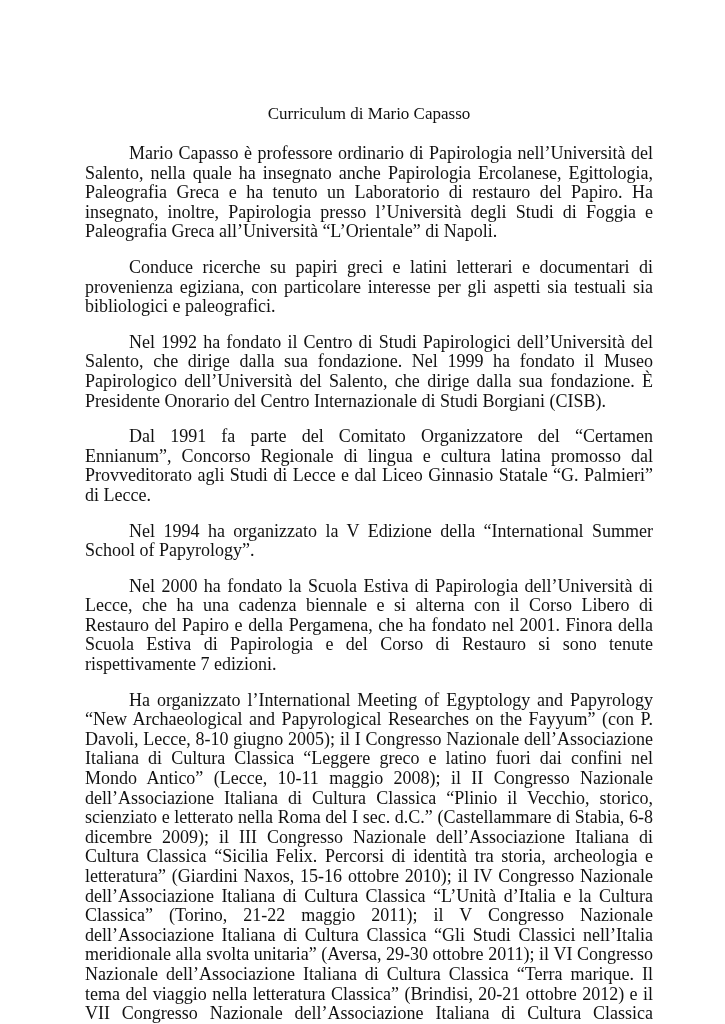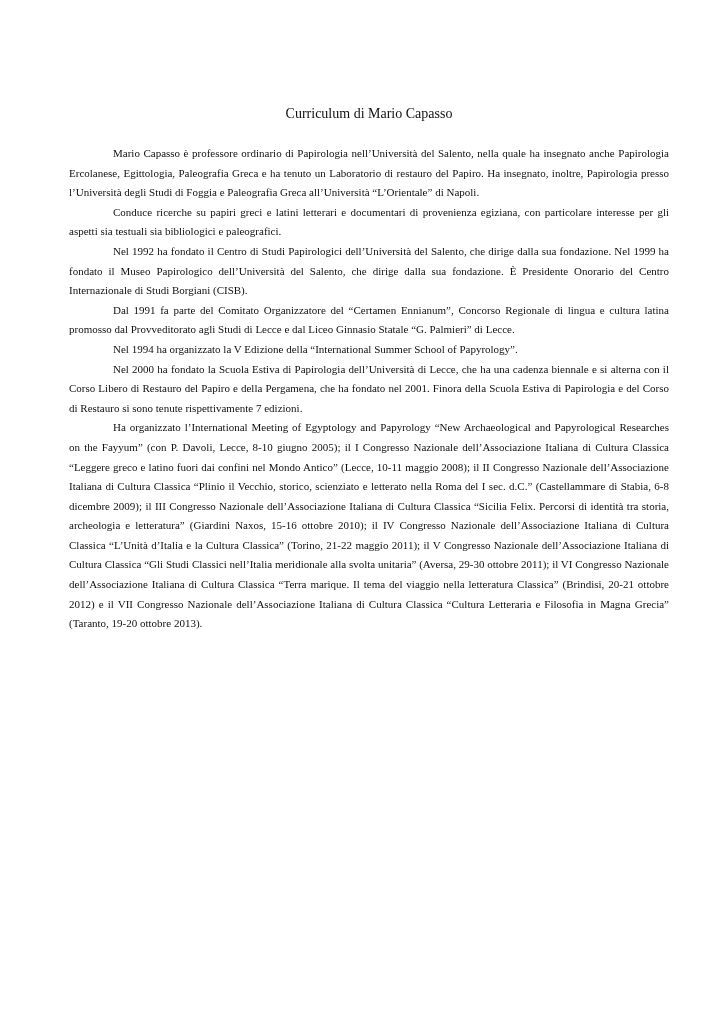--- a/index.html
+++ b/index.html
@@ -16,31 +16,31 @@
       color: #111111;
     }
     .page {
       position: absolute;
       left: 69px;
       top: 104px;
       width: 600px;
     }
     .title {
       text-align: center;
-      font-size: 14px;
+      font-size: 17px;
       line-height: 20px;
       margin: 0 0 20px 0;
       font-weight: normal;
     }
     .para {
-      font-size: 11px;
+      font-size: 18px;
       line-height: 19.6px;
       text-align: justify;
       text-indent: 44px;
-      margin: 0;
+      margin: 16px;
     }
     .para .it { }
   </style>
 </head>
 <body>
 
 <div class="page">
   <h1 class="title">Curriculum di Mario Capasso</h1>
 
   <p class="para">Mario Capasso è professore ordinario di Papirologia nell’Università del Salento, nella quale ha insegnato anche Papirologia Ercolanese, Egittologia, Paleografia Greca e ha tenuto un Laboratorio di restauro del Papiro. Ha insegnato, inoltre, Papirologia presso l’Università degli Studi di Foggia e Paleografia Greca all’Università “L’Orientale” di Napoli.</p>

